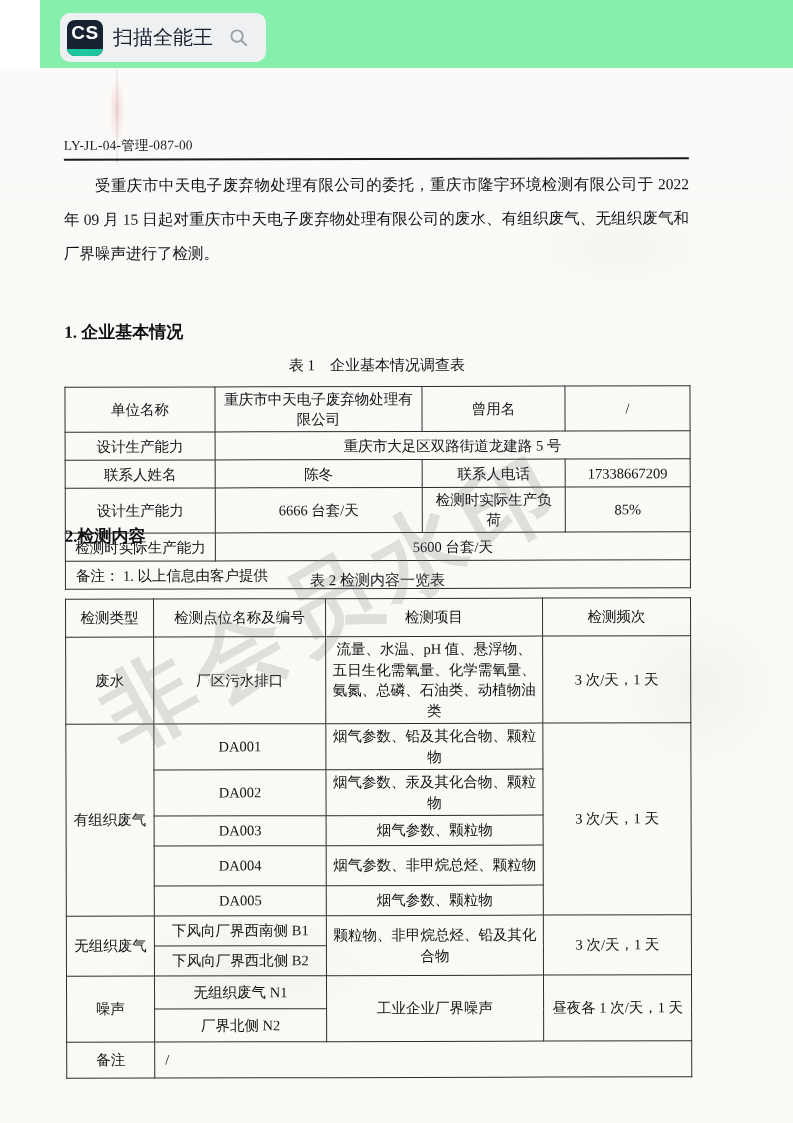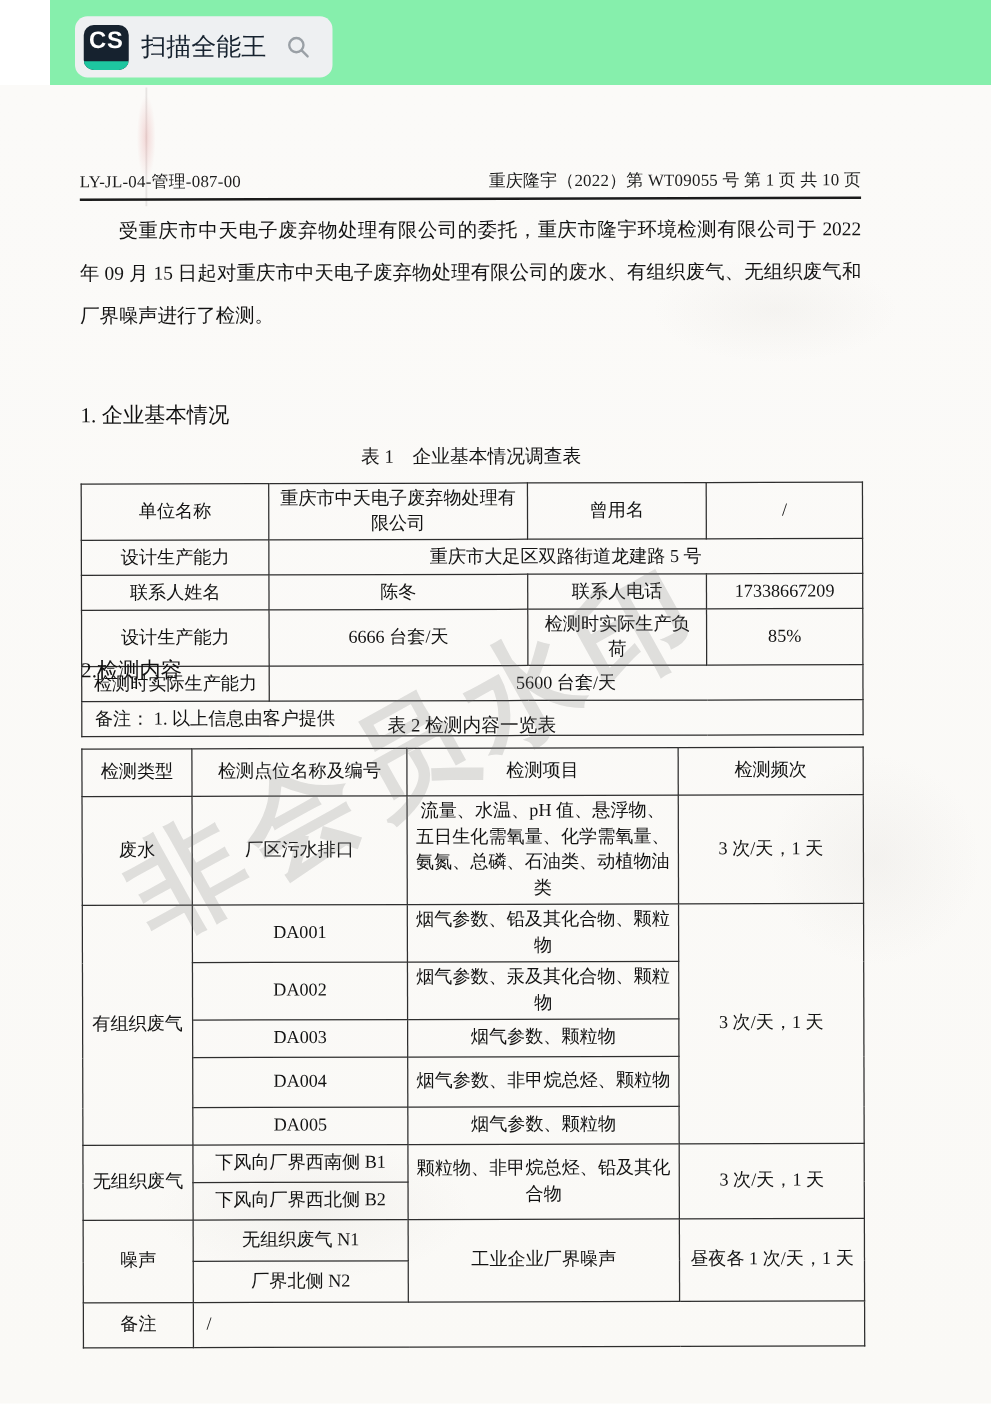--- a/index.html
+++ b/index.html
@@ -66,21 +66,21 @@
     position: absolute; top: 68px; left: 0; width: 625px;
     display: flex; justify-content: space-between; align-items: flex-end;
     border-bottom: 2px solid #1b1b1b; padding-bottom: 4px;
     font-size: 13.5px; letter-spacing: 0.2px;
   }
   .intro {
     position: absolute; top: 100px; left: 0; width: 625px;
     font-size: 15.5px; line-height: 34px; text-align: justify;
     text-indent: 2em; color: #141414;
   }
-  .sec-title { position: absolute; left: 0; font-size: 17px; font-weight: normal; color: #111; }
+  .sec-title { position: absolute; left: 0; font-size: 17px; font-weight: bold; color: #111; }
   .sec1-title { top: 252px; }
   .sec2-title { top: 456px; }
   .tbl-caption {
     position: absolute; left: 0; width: 625px; text-align: center;
     font-size: 15px; color: #161616;
   }
   .cap1 { top: 288px; }
   .cap2 { top: 503px; }
 
   table {
@@ -137,21 +137,20 @@
 
 <div class="page">
   <div class="crease"></div>
 
   <div class="watermark">非会员水印</div>
 
   <div class="doc">
 
     <div class="doc-header">
       <span>LY-JL-04-管理-087-00</span>
-      <span>重庆隆宇（2022）第 WT09055 号  第 1 页 共 10 页</span>
     </div>
 
     <p class="intro">受重庆市中天电子废弃物处理有限公司的委托，重庆市隆宇环境检测有限公司于 2022 年 09 月 15 日起对重庆市中天电子废弃物处理有限公司的废水、有组织废气、无组织废气和厂界噪声进行了检测。</p>
 
     <div class="sec-title sec1-title">1. 企业基本情况</div>
     <div class="tbl-caption cap1">表 1　企业基本情况调查表</div>
 
     <table class="t1">
       <colgroup>
           <col style="width:150px">

